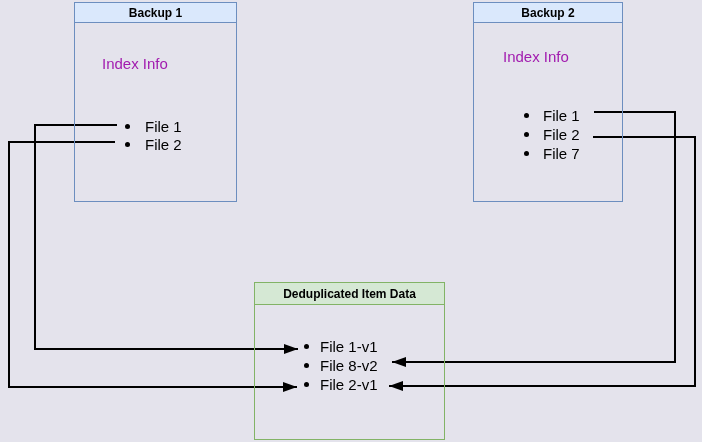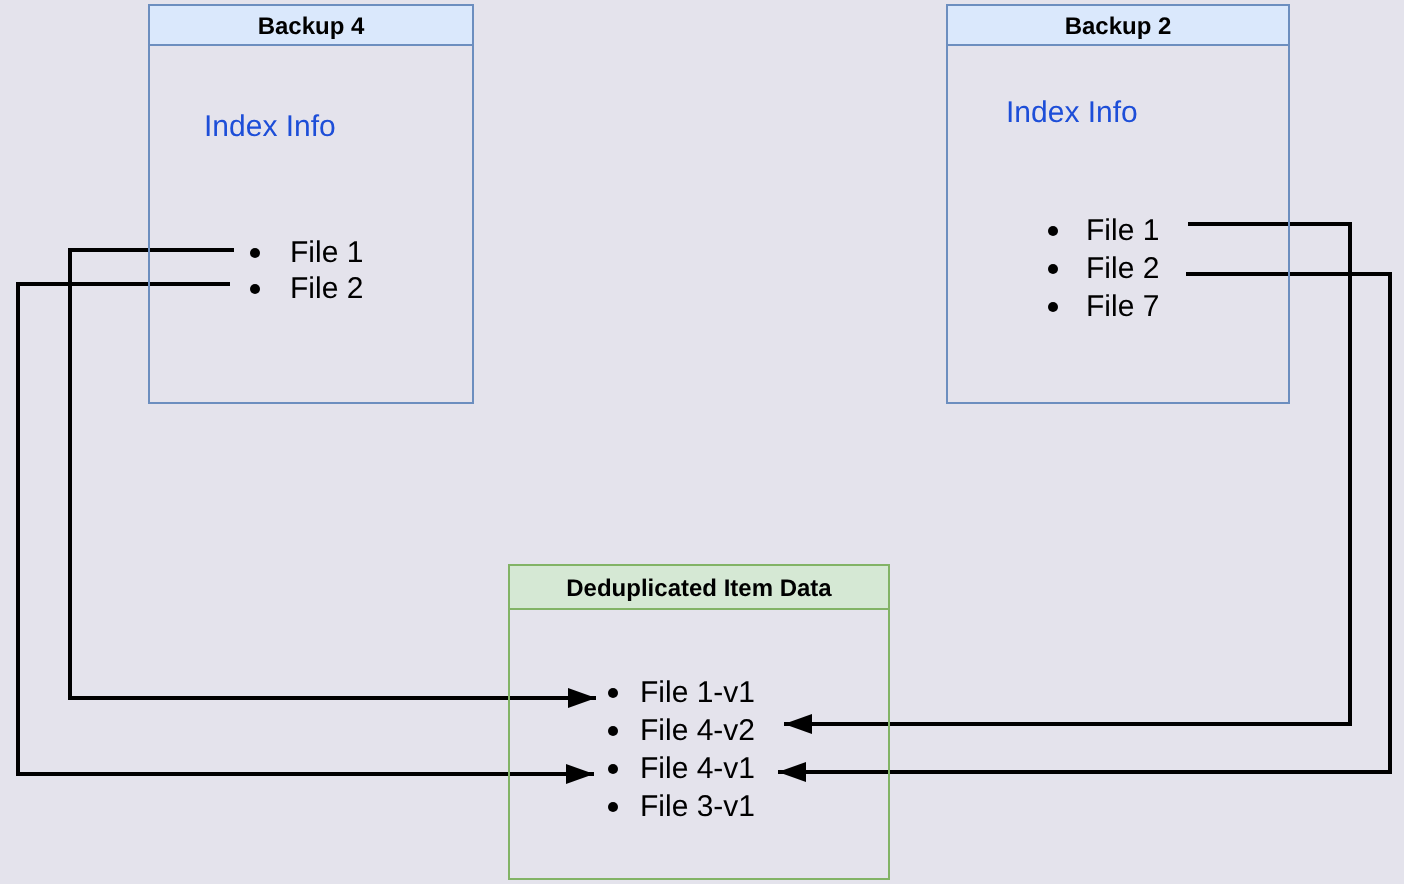--- a/index.html
+++ b/index.html
@@ -21,24 +21,24 @@
   .node-header{
     text-align:center;font-weight:bold;font-size:12px;color:#000;
     border-bottom:1px solid;
   }
   .backup{border-color:var(--backup-border);}
   .backup .node-header{background:var(--backup-fill);border-color:var(--backup-border);height:20px;line-height:20px;}
   .dedup{border-color:var(--dedup-border);}
   .dedup .node-header{background:var(--dedup-fill);border-color:var(--dedup-border);height:22px;line-height:22px;}
 
   #backup1{left:74px;top:2px;width:163px;height:200px;}
-  #backup2{left:473px;top:2px;width:172px;height:200px;}
+  #backup2{left:473px;top:2px;width:150px;height:200px;}
   #dedup{left:254px;top:282px;width:191px;height:158px;}
 
-  .index-label{position:absolute;font-size:15px;color:#1d4ed8;white-space:nowrap;text-align:right;}
+  .index-label{position:absolute;font-size:15px;color:#a21caf;white-space:nowrap;text-align:right;}
   #backup1 .index-label{left:27px;top:52px;}
   #backup2 .index-label{left:29px;top:45px;}
 
   .file-list{position:absolute;list-style:none;}
   .file-list li{display:flex;align-items:center;white-space:nowrap;font-size:15px;color:#000;}
   .file-list .dot{width:5px;height:5px;border-radius:50%;background:#000;flex:0 0 5px;}
   #backup1 .file-list{left:50px;top:114px;}
   #backup1 .file-list li{height:18px;}
   #backup1 .file-list .dot{margin-right:15px;}
   #backup2 .file-list{left:50px;top:103px;}
@@ -61,21 +61,21 @@
     </defs>
     <g id="edge-group">
         <polyline points="117,125 35,125 35,349 298,349" fill="none" stroke="#000000" stroke-width="2" marker-end="url(#arrowhead)"></polyline>
         <polyline points="115,142 9,142 9,387 297,387" fill="none" stroke="#000000" stroke-width="2" marker-end="url(#arrowhead)"></polyline>
         <polyline points="594,112 675,112 675,362 392,362" fill="none" stroke="#000000" stroke-width="2" marker-end="url(#arrowhead)"></polyline>
         <polyline points="593,137 695,137 695,386 389,386" fill="none" stroke="#000000" stroke-width="2" marker-end="url(#arrowhead)"></polyline>
       </g>
   </svg>
 
   <div id="backup1" class="node backup">
-    <div class="node-header">Backup 4</div>
+    <div class="node-header">Backup 1</div>
     <div class="index-label">Index Info</div>
     <ul class="file-list">
         <li>
           <span class="dot"></span>
           <span>File 1</span>
         </li>
         <li>
           <span class="dot"></span>
           <span>File 2</span>
         </li>
@@ -103,26 +103,22 @@
 
   <div id="dedup" class="node dedup">
     <div class="node-header">Deduplicated Item Data</div>
     <ul class="file-list">
         <li>
           <span class="dot"></span>
           <span>File 1-v1</span>
         </li>
         <li>
           <span class="dot"></span>
-          <span>File 4-v2</span>
+          <span>File 8-v2</span>
         </li>
         <li>
           <span class="dot"></span>
-          <span>File 4-v1</span>
-        </li>
-        <li>
-          <span class="dot"></span>
-          <span>File 3-v1</span>
+          <span>File 2-v1</span>
         </li>
       </ul>
   </div>
 
 </div>
 
 </body></html>

